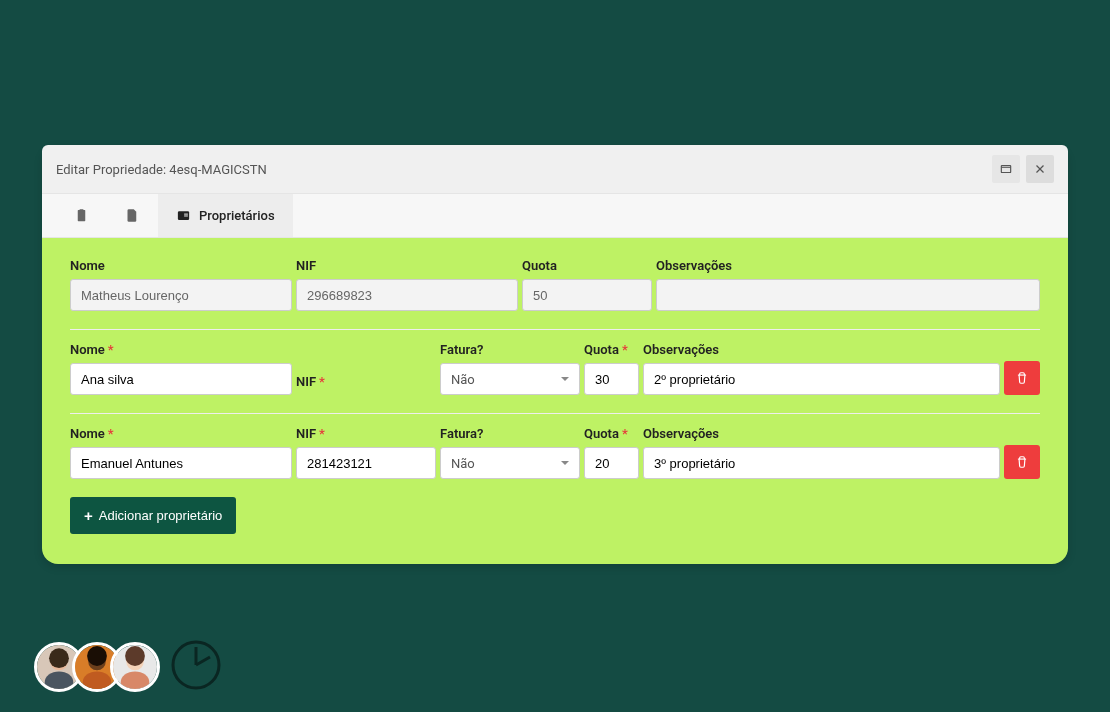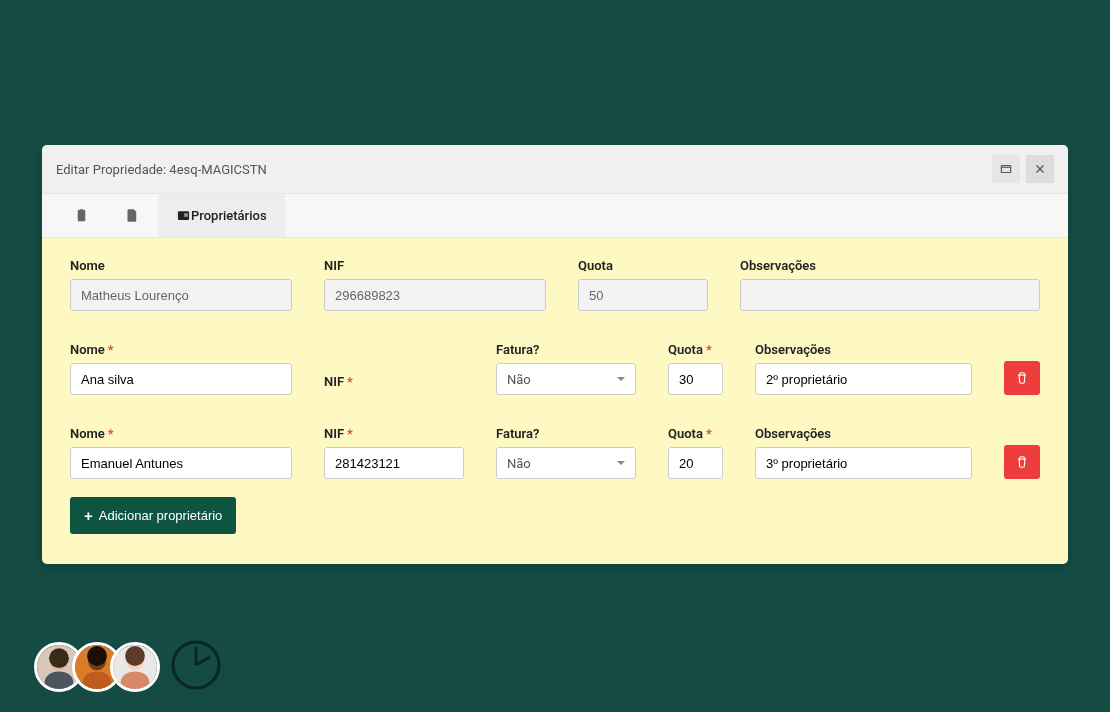--- a/index.html
+++ b/index.html
@@ -11,22 +11,22 @@
   width: 1110px;
   height: 712px;
   overflow: hidden;
   position: relative;
 }
 .modal {
   position: absolute;
   left: 42px;
   top: 145px;
   width: 1026px;
-  background: #fef9c3;
-  border-radius: 5px;
+  background: #bef264;
+  border-radius: 16px;
   box-shadow: 0 3px 9px rgba(0,0,0,.15);
 }
 .modal-header {
   display: flex;
   align-items: center;
   justify-content: space-between;
   padding: 10px 14px;
   background: #f0f0f0;
   border-radius: 6px 6px 0 0;
   border-bottom: 1px solid #e5e5e5;
@@ -50,34 +50,35 @@
 .tabs {
   display: flex;
   padding: 0 14px;
   background: #f7f7f7;
   border-bottom: 1px solid #e5e5e5;
 }
 .tab {
   padding: 14px 18px;
   display: flex;
   align-items: center;
+  gap: 8px;
   color: #666;
   cursor: pointer;
 }
 .tab svg { width: 15px; height: 15px; fill: #666; }
 .tab.active {
   background: #ededed;
   color: #222;
   font-weight: 500;
 }
 .tab.active svg { fill: #222; }
 .modal-body { padding: 20px 28px 30px; }
 .row {
   display: flex;
-  gap: 32px;
+  gap: 4px;
   margin-bottom: 18px;
   align-items: flex-end;
 }
 .row.border-top {
   border-top: 1px solid #eee;
   padding-top: 12px;
 }
 .field { display: flex; flex-direction: column; }
 .field label {
   font-size: 13px;

